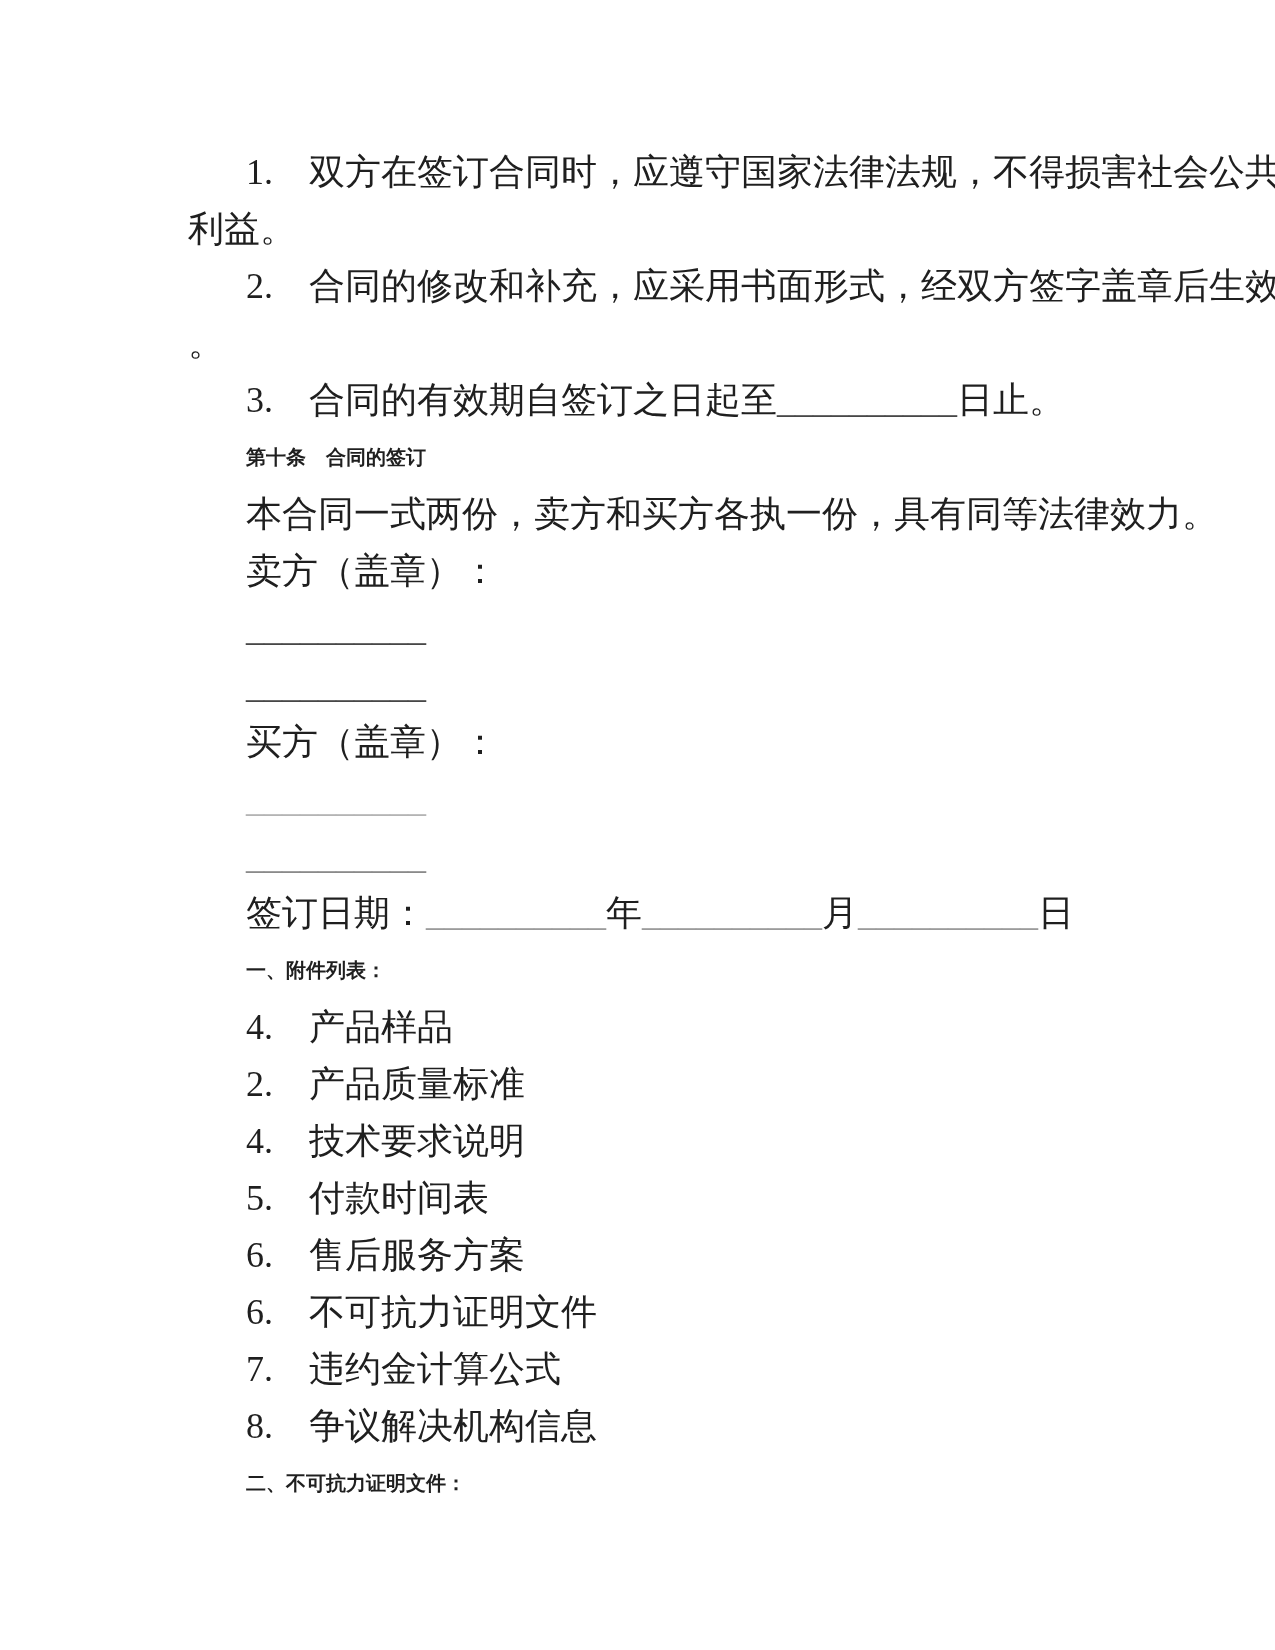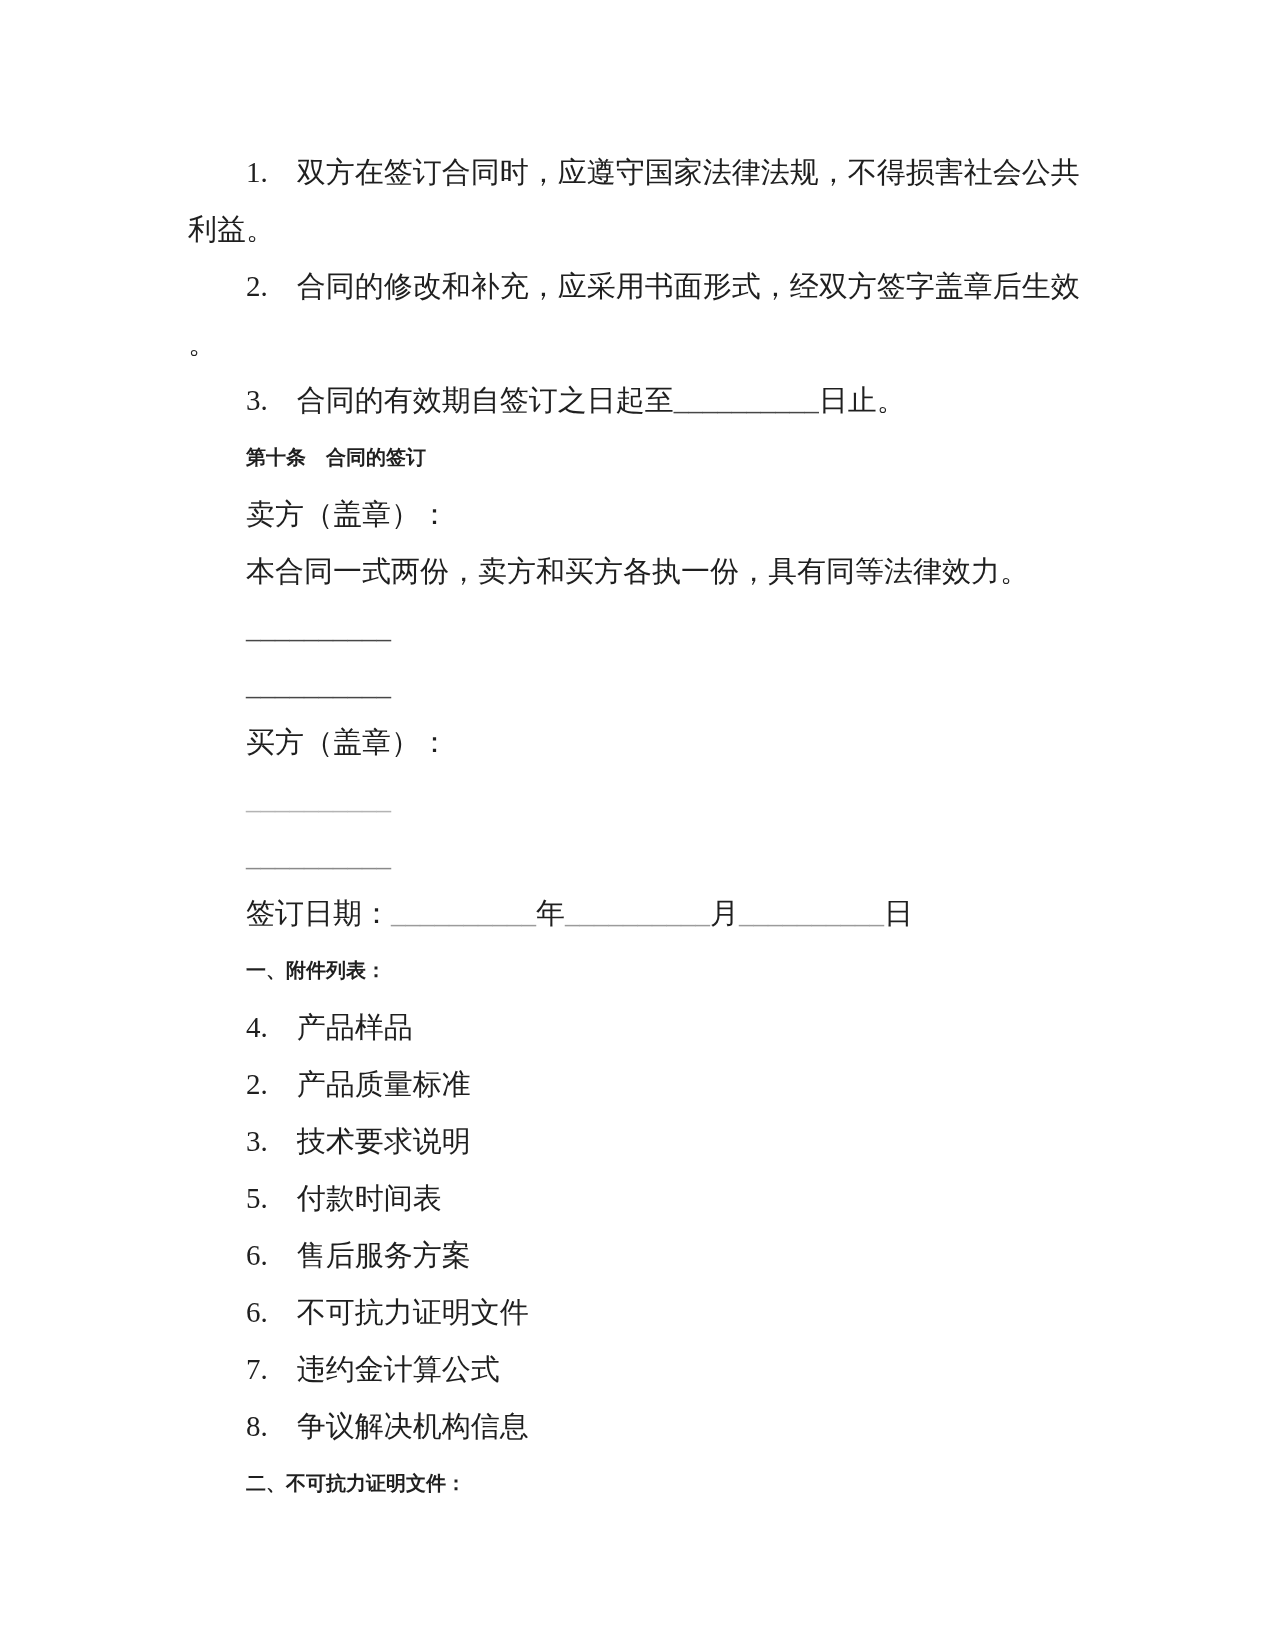--- a/index.html
+++ b/index.html
@@ -15,21 +15,21 @@
     }
     .doc {
       position: absolute;
       left: 188px;
       top: 144px;
       width: 945px;
     }
     .ln {
       height: 57px;
       line-height: 57px;
-      font-size: 29px;
+      font-size: 36px;
       font-weight: 400;
       white-space: nowrap;
       letter-spacing: 0;
       color: #1f1f1f;
     }
     .ind { padding-left: 58px; }
     .bold { font-weight: 700; }
     h2.ln { font-size: 20px; }
     .blank { font-weight: 400; }
     .b-dark  { color: #474747; }
@@ -46,41 +46,41 @@
     <p class="ln ind">1.　双方在签订合同时，应遵守国家法律法规，不得损害社会公共</p>
     <p class="ln">利益。</p>
 
     <p class="ln ind">2.　合同的修改和补充，应采用书面形式，经双方签字盖章后生效</p>
     <p class="ln">。</p>
 
     <p class="ln ind"><span>3.　合同的有效期自签订之日起至</span><span class="blank b-dark">__________</span><span>日止。</span></p>
 
     <h2 class="ln ind bold">第十条　合同的签订</h2>
 
+    <p class="ln ind">本合同一式两份，卖方和买方各执一份，具有同等法律效力。</p>
+
     <p class="ln ind">卖方（盖章）：</p>
-
-    <p class="ln ind">本合同一式两份，卖方和买方各执一份，具有同等法律效力。</p>
 
     <p class="ln ind"><span class="blank b-dark">__________</span></p>
 
     <p class="ln ind"><span class="blank b-dark">__________</span></p>
 
     <p class="ln ind">买方（盖章）：</p>
 
     <p class="ln ind"><span class="blank b-light">__________</span></p>
 
     <p class="ln ind"><span class="blank b-mid">__________</span></p>
 
     <p class="ln ind"><span>签订日期：</span><span class="blank b-gray">__________</span><span>年</span><span class="blank b-gray">__________</span><span>月</span><span class="blank b-gray">__________</span><span>日</span></p>
 
     <h2 class="ln ind bold">一、附件列表：</h2>
 
     <p class="ln ind">4.　产品样品</p>
     <p class="ln ind">2.　产品质量标准</p>
-    <p class="ln ind">3.　技术要求说明</p>
+    <p class="ln ind">4.　技术要求说明</p>
     <p class="ln ind">5.　付款时间表</p>
     <p class="ln ind">6.　售后服务方案</p>
     <p class="ln ind">6.　不可抗力证明文件</p>
     <p class="ln ind">7.　违约金计算公式</p>
     <p class="ln ind">8.　争议解决机构信息</p>
 
     <h2 class="ln ind bold">二、不可抗力证明文件：</h2>
 
   </main>
 </div>

